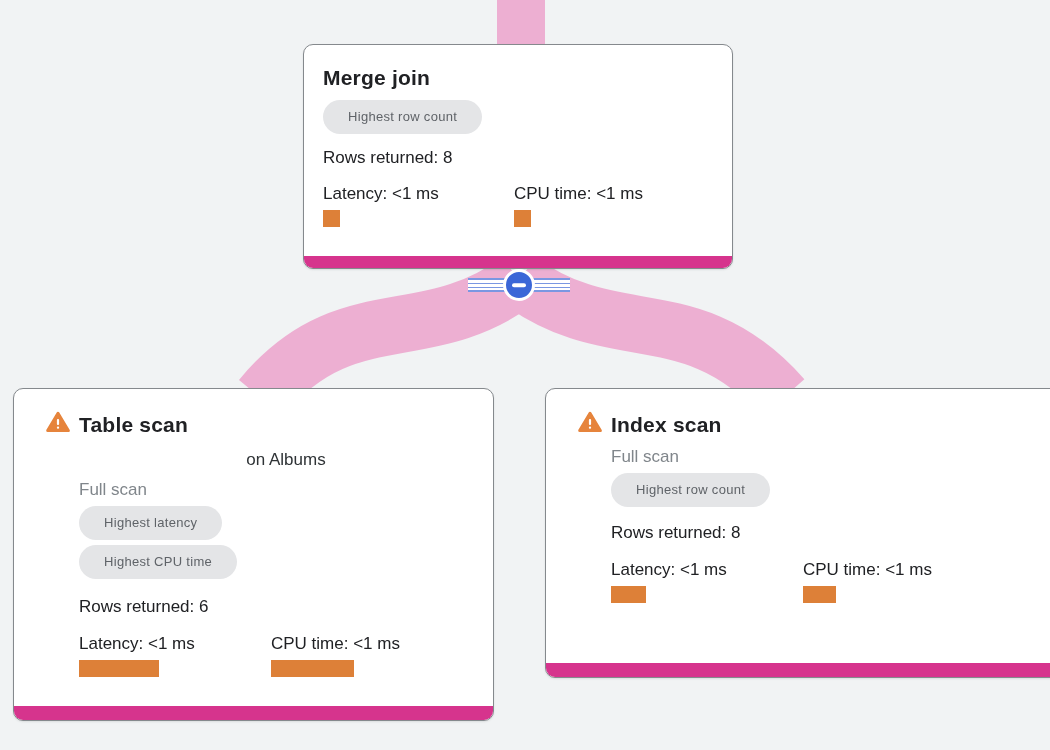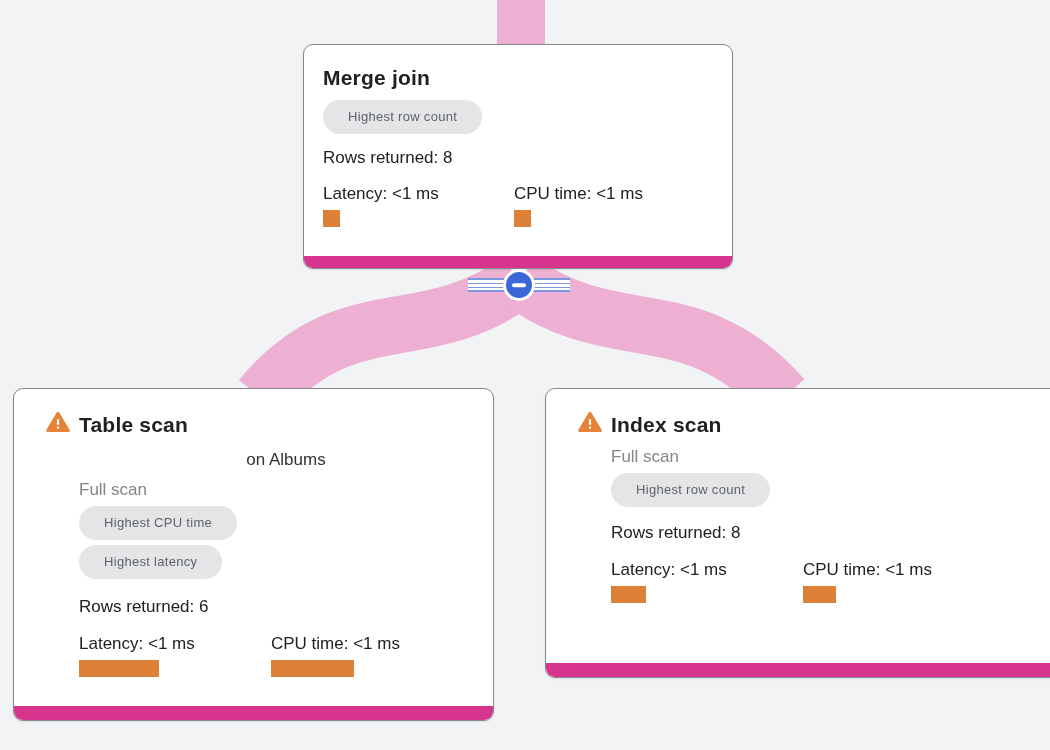--- a/index.html
+++ b/index.html
@@ -148,22 +148,22 @@
 <div class="node" id="node-table-scan">
   <svg class="warn-icon" viewBox="0 0 24 22">
     <path class="tri" d="M12 2.2 L22.3 19.6 H1.7 Z"></path>
     <rect class="bang" x="10.9" y="8" width="2.2" height="6" rx="1"></rect>
     <rect class="bang" x="10.9" y="15.6" width="2.2" height="2.2" rx="1"></rect>
   </svg>
   <div class="node-title">Table scan</div>
   <div class="node-target">on Albums</div>
   <div class="node-scantype">Full scan</div>
   <div class="badges">
+    <div class="badge-row"><span class="badge">Highest latency</span></div>
     <div class="badge-row"><span class="badge">Highest CPU time</span></div>
-    <div class="badge-row"><span class="badge">Highest latency</span></div>
   </div>
   <div class="rows-returned">Rows returned: 6</div>
   <div class="metrics">
     <div class="metric">
       <div class="metric-label">Latency: &lt;1 ms</div>
       <div class="metric-bar" style="width: 80px;"></div>
     </div>
     <div class="metric">
       <div class="metric-label">CPU time: &lt;1 ms</div>
       <div class="metric-bar" style="width: 83px;"></div>

